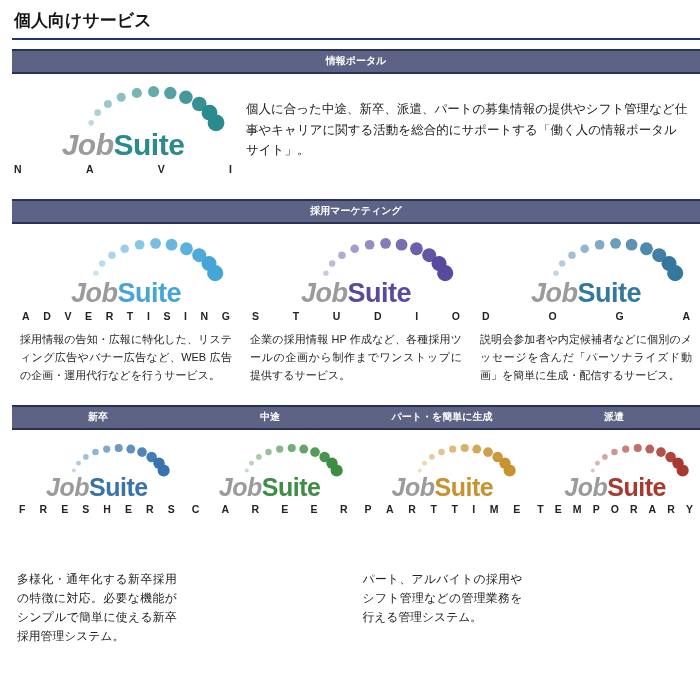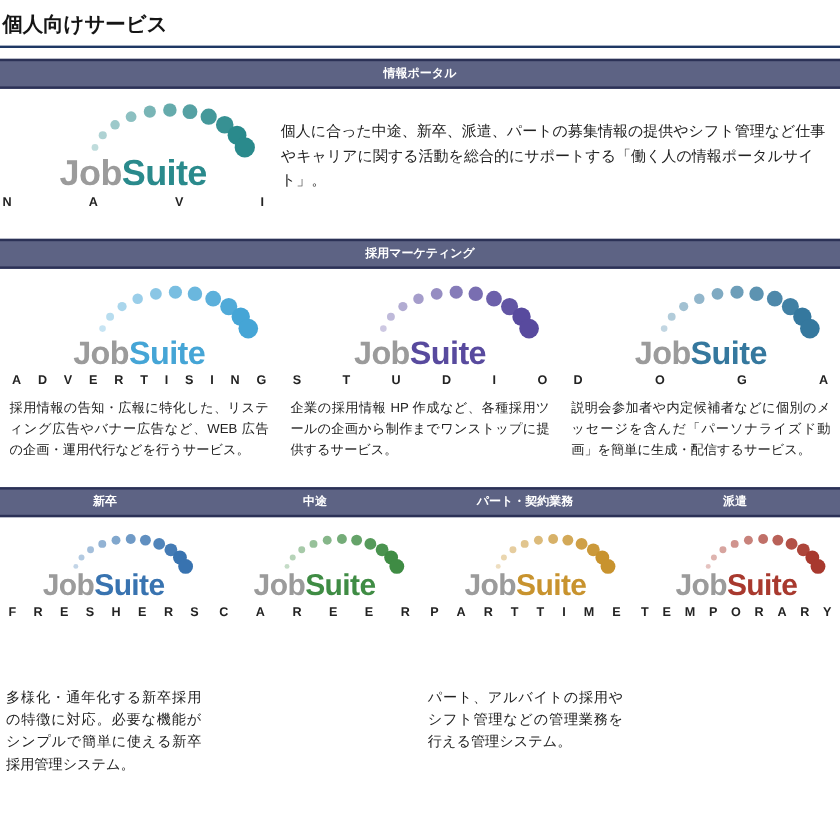--- a/index.html
+++ b/index.html
@@ -1,21 +1,21 @@
 <!DOCTYPE html>
 <html style="--banner-bg: #5d6384; --banner-border: #2b3156; --heading-underline: #1f3864; --job-gray: #9b9b9b;"><head>
 <meta charset="utf-8">
 <style>
   * { margin:0; padding:0; box-sizing:border-box; }
   html,body { background:#fff; }
   body {
     width:700px; height:700px; margin:0 auto; overflow:hidden;
     font-family:"Liberation Sans","DejaVu Sans",sans-serif; color:#1a1a1a;
   }
-  .page { width:700px; padding-top:6px; }
+  .page { width:700px; padding-top:6px;padding-left:12px; }
 
   .section-heading {
     font-size:17px; font-weight:bold; color:#151515;
     padding:3px 0 6px 2px;
     border-bottom:2px solid var(--heading-underline);
   }
   .banner {
     margin-top:9px;
     background:var(--banner-bg);
     border-top:2px solid var(--banner-border);
@@ -23,21 +23,21 @@
     color:#fff; font-weight:bold; font-size:10px;
     text-align:center; padding:3px 0 4px;
   }
   .banner-multi { display:flex; }
   .banner-multi span { flex:1; text-align:center; }
 
   
   .logo { display:inline-flex; flex-direction:column; align-items:center; line-height:1; font-weight:bold; }
   .logo .dots { width:76%; align-self:flex-end; margin-right:0; margin-bottom:-4px; display:block; }
   .logo .wordmark { letter-spacing:-0.5px; white-space:nowrap; }
-  .logo .job   { color:var(--job-gray); }
+  .logo .job   { color:var(--job-gray);font-style:italic; }
   .logo .suite { color:inherit; }
   .logo .sublabel {
     display:flex; justify-content:space-between; width:100%;
     padding:4px 2px 0; font-size:10.5px; font-weight:bold; color:#232323; letter-spacing:0;
   }
   .logo-lg { font-size:30px; }
   .logo-md { font-size:27px; }
   .logo-sm { font-size:25px; }
 
   
@@ -166,21 +166,21 @@
             </div>
         </div>
       </div>
       <div class="desc">説明会参加者や内定候補者などに個別のメッセージを含んだ「パーソナライズド動画」を簡単に生成・配信するサービス。</div>
     </div>
   </div>
 
   <div class="banner banner-multi">
     <span>新卒</span>
     <span>中途</span>
-    <span>パート・契約業務</span>
+    <span>パート・を簡単に生成</span>
     <span>派遣</span>
   </div>
 
   <div class="grid-4">
     <div>
       <div class="logo-cell">
         <div class="logo logo-sm" style="color: rgb(56, 115, 176);">
           <svg class="dots" viewBox="0 0 120 34">
               <use href="#arc"></use>
             </svg>

